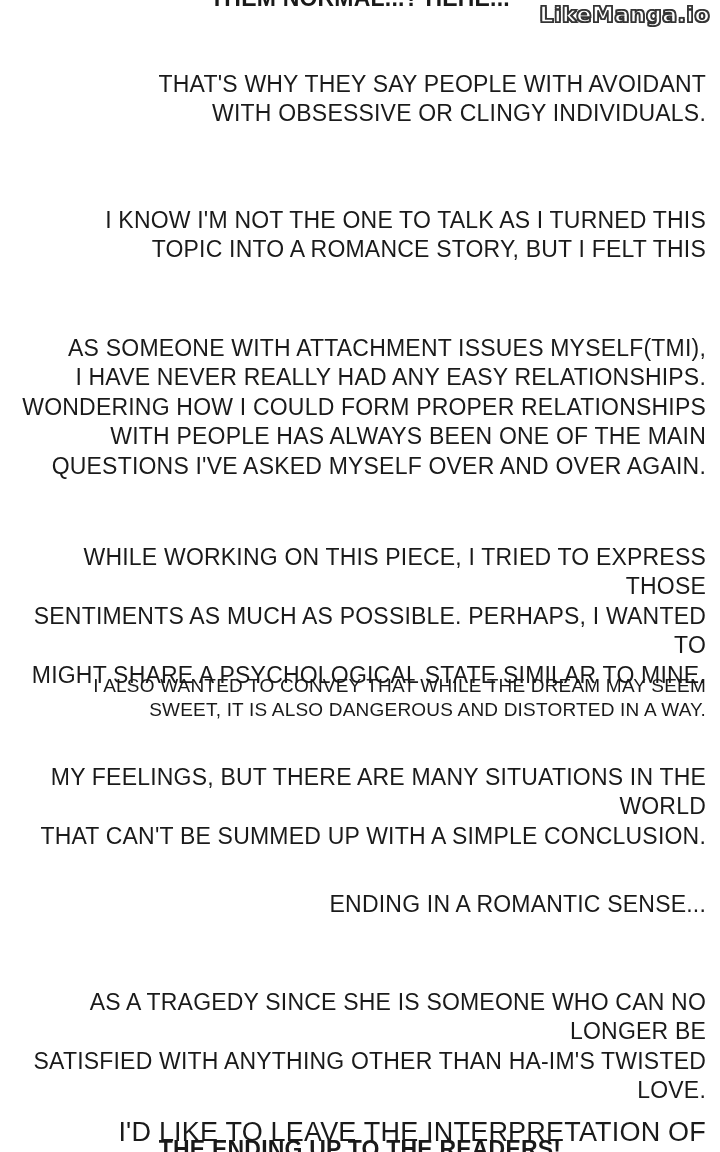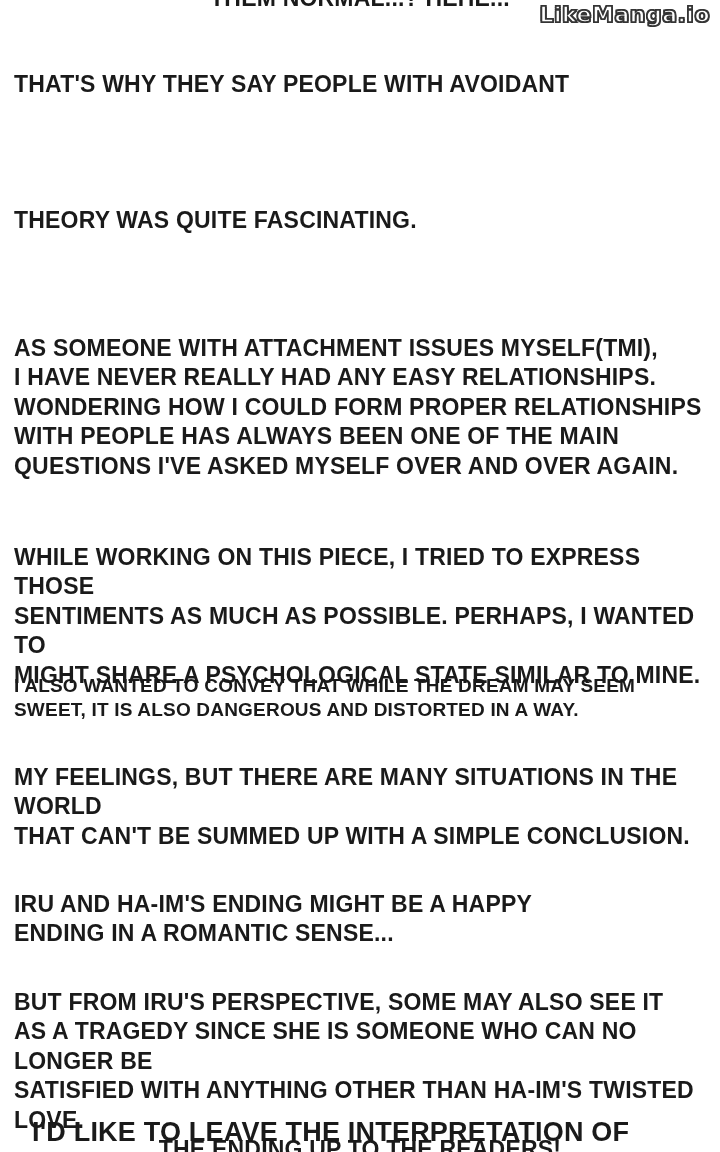--- a/index.html
+++ b/index.html
@@ -40,22 +40,22 @@
     user-select: none;
   }
   .blocks {
     position: absolute;
     left: 0;
     top: 0;
     width: 720px;
   }
   .block {
     width: 100%;
-    text-align: left;
-    font-weight: bold;
+    text-align: right;
+    font-weight: normal;
     letter-spacing: 0.2px;
     line-height: 1.28;
     text-transform: uppercase;
     box-sizing: border-box;
     padding: 0 14px;
     white-space: pre-line;
   }
   .block .line {
     display: block;
   }
@@ -91,26 +91,26 @@
 </head>
 <body>
 
 <div class="page">
 
   <div class="block-clip">THEM NORMAL...? HEHE...</div>
 
   <div class="watermark">LikeManga.io</div>
 
   <div class="blocks">
-      <div class="block" style="position: absolute; top: 70px; font-size: 23px;"><span class="line">THAT'S WHY THEY SAY PEOPLE WITH AVOIDANT</span></div>
-      <div class="block" style="position: absolute; top: 206px; font-size: 23px;"><span class="line">THEORY WAS QUITE FASCINATING.</span></div>
+      <div class="block" style="position: absolute; top: 70px; font-size: 23px;"><span class="line">THAT'S WHY THEY SAY PEOPLE WITH AVOIDANT</span><span class="line">WITH OBSESSIVE OR CLINGY INDIVIDUALS.</span></div>
+      <div class="block" style="position: absolute; top: 206px; font-size: 23px;"><span class="line">I KNOW I'M NOT THE ONE TO TALK AS I TURNED THIS</span><span class="line">TOPIC INTO A ROMANCE STORY, BUT I FELT THIS</span></div>
       <div class="block" style="position: absolute; top: 334px; font-size: 23px;"><span class="line">AS SOMEONE WITH ATTACHMENT ISSUES MYSELF(TMI),</span><span class="line">I HAVE NEVER REALLY HAD ANY EASY RELATIONSHIPS.</span><span class="line">WONDERING HOW I COULD FORM PROPER RELATIONSHIPS</span><span class="line">WITH PEOPLE HAS ALWAYS BEEN ONE OF THE MAIN</span><span class="line">QUESTIONS I'VE ASKED MYSELF OVER AND OVER AGAIN.</span></div>
       <div class="block" style="position: absolute; top: 543px; font-size: 23px;"><span class="line">WHILE WORKING ON THIS PIECE, I TRIED TO EXPRESS THOSE</span><span class="line">SENTIMENTS AS MUCH AS POSSIBLE. PERHAPS, I WANTED TO</span><span class="line">MIGHT SHARE A PSYCHOLOGICAL STATE SIMILAR TO MINE.</span></div>
       <div class="block" style="position: absolute; top: 674px; font-size: 19px;"><span class="line">I ALSO WANTED TO CONVEY THAT WHILE THE DREAM MAY SEEM</span><span class="line">SWEET, IT IS ALSO DANGEROUS AND DISTORTED IN A WAY.</span></div>
       <div class="block" style="position: absolute; top: 763px; font-size: 23px;"><span class="line">MY FEELINGS, BUT THERE ARE MANY SITUATIONS IN THE WORLD</span><span class="line">THAT CAN'T BE SUMMED UP WITH A SIMPLE CONCLUSION.</span></div>
-      <div class="block" style="position: absolute; top: 890px; font-size: 23px;"><span class="line">IRU AND HA-IM'S ENDING MIGHT BE A HAPPY</span><span class="line">ENDING IN A ROMANTIC SENSE...</span></div>
-      <div class="block" style="position: absolute; top: 988px; font-size: 23px;"><span class="line">BUT FROM IRU'S PERSPECTIVE, SOME MAY ALSO SEE IT</span><span class="line">AS A TRAGEDY SINCE SHE IS SOMEONE WHO CAN NO LONGER BE</span><span class="line">SATISFIED WITH ANYTHING OTHER THAN HA-IM'S TWISTED LOVE.</span></div>
+      <div class="block" style="position: absolute; top: 890px; font-size: 23px;"><span class="line">ENDING IN A ROMANTIC SENSE...</span></div>
+      <div class="block" style="position: absolute; top: 988px; font-size: 23px;"><span class="line">AS A TRAGEDY SINCE SHE IS SOMEONE WHO CAN NO LONGER BE</span><span class="line">SATISFIED WITH ANYTHING OTHER THAN HA-IM'S TWISTED LOVE.</span></div>
       <div class="block" style="position: absolute; top: 1115px; font-size: 27px; padding-left: 32px;"><span class="line">I'D LIKE TO LEAVE THE INTERPRETATION OF</span></div>
     </div>
 
   <div class="block-clip-bottom">THE ENDING UP TO THE READERS!</div>
 
 </div>
 
 </body></html>

